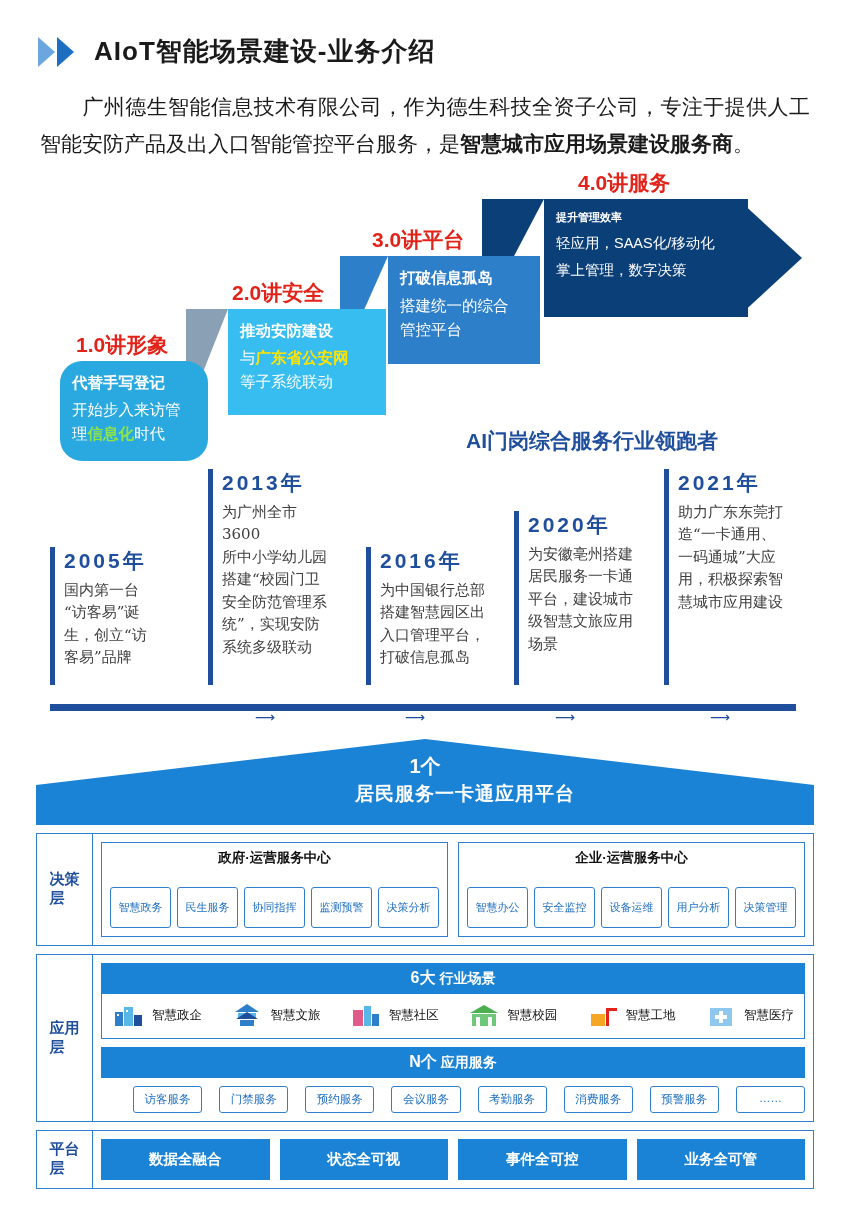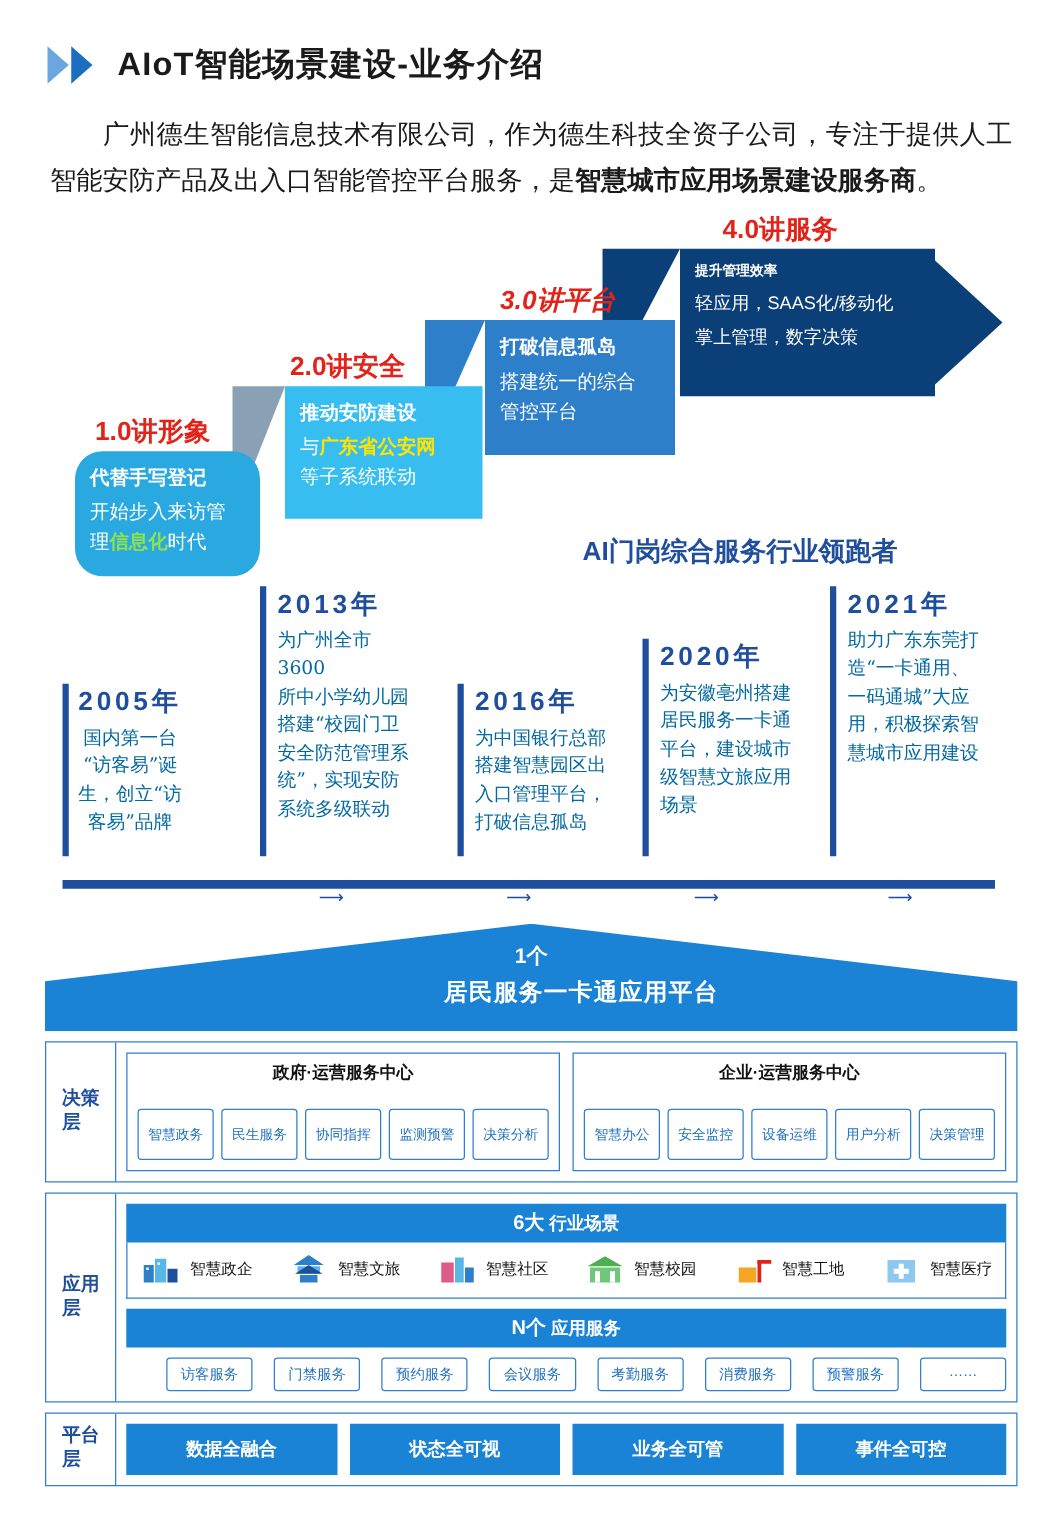--- a/index.html
+++ b/index.html
@@ -90,21 +90,21 @@
   .tl-item { position: absolute; }
   .tl-bar {
     position: absolute; left: 0; top: 0;
     width: 5px; background: #1f4e9c;
   }
   .tl-year {
     font-size: 21px; font-weight: bold; color: #1f4e9c;
     letter-spacing: 3px; margin-bottom: 4px;
   }
   .tl-text {
-    font-size: 15px; line-height: 1.5; color: #0369a1;
+    font-size: 15px; line-height: 1.5; color: #404040;
     font-family: "DejaVu Serif", serif;
   }
   .tl-axis {
     position: absolute; left: 10px; right: 14px; bottom: 18px;
     height: 7px; background: #1f4e9c;
   }
   .tl-arrow {
     position: absolute; bottom: -3px;
     font-size: 14px; color: #1f4e9c;
   }
@@ -113,21 +113,21 @@
   .platform { margin: 10px 36px 0 36px; position: relative; }
   .roof-wrap { position: relative; height: 86px; }
   .roof {
     position: absolute; left: 50%; transform: translateX(-50%);
     width: 100%; height: 86px;
   }
   .roof-text {
     position: absolute; width: 100%; text-align: center;
     color: #fff; z-index: 3;
   }
-  .roof-1 { top: 14px; font-size: 17px; font-weight: bold; }
+  .roof-1 { top: 14px; font-size: 20px; font-weight: bold; }
   .roof-2 { top: 42px; font-size: 19px; font-weight: bold; letter-spacing: 1px; margin-left: 40px; }
 
   .layer {
     display: flex; align-items: stretch;
     border: 1px solid #2f7fd0;
     margin-top: 8px;
     background: #fff;
   }
   .layer-tag {
     width: 56px; flex: 0 0 56px;
@@ -206,21 +206,21 @@
   <div class="arrow-head" style="left:740px; top:32px;"></div>
 
   <div class="stage-label" style="left:578px; top:0px;">4.0讲服务</div>
   <div class="stage-box s4" style="left:544px; top:30px; width:204px; height:118px;">
     <div style="font-weight:bold; font-size:11px; margin-bottom:6px;">提升管理效率</div>
     <div style="margin-bottom:5px; font-size:14.5px;">轻应用，SAAS化/移动化</div>
     <div style="font-size:14.5px;">掌上管理，数字决策</div>
   </div>
   <div class="tri" style="left:482px; top:30px; border-top:0 solid transparent; border-bottom:118px solid transparent; border-left:62px solid #0b3f78;"></div>
 
-  <div class="stage-label" style="left:400px; top:57px;font-style:italic;">3.0讲平台</div>
+  <div class="stage-label" style="left:372px; top:57px;">3.0讲平台</div>
   <div class="stage-box s3" style="left:388px; top:87px; width:152px; height:108px;">
     <div style="font-weight:bold; margin-bottom:4px;">打破信息孤岛</div>
     <div>搭建统一的综合</div>
     <div>管控平台</div>
   </div>
   <div class="tri" style="left:340px; top:87px; border-top:0 solid transparent; border-bottom:108px solid transparent; border-left:48px solid #2e7fc9;"></div>
 
   <div class="stage-label" style="left:232px; top:110px;">2.0讲安全</div>
   <div class="stage-box s2" style="left:228px; top:140px; width:158px; height:106px;">
     <div style="font-weight:bold; margin-bottom:3px;">推动安防建设</div>
@@ -236,21 +236,21 @@
     <div>理<span class="hl-green">信息化</span>时代</div>
   </div>
 
   <div class="leader" style="left:466px; top:258px;">AI门岗综合服务行业领跑者</div>
 </div>
 
 <div class="timeline">
 
   <div class="tl-item" style="left:10px; top:78px; width:108px;">
     <div class="tl-bar" style="height:138px;"></div>
-    <div style="text-align:center;">
+    <div style="padding-left:14px;">
       <div class="tl-year">2005年</div>
       <div class="tl-text" style="white-space:pre-line;">国内第一台
 “访客易”诞
 生，创立“访
 客易”品牌</div>
     </div>
   </div>
 
   <div class="tl-item" style="left:168px; top:0px; width:122px;">
     <div class="tl-bar" style="height:216px;"></div>
@@ -424,18 +424,18 @@
     </div>
   </div>
 
   <div class="layer">
     <div class="layer-tag" style="white-space:pre-line;">平台
 层</div>
     <div class="layer-body">
       <div class="plat-row">
         <div class="plat-cell">数据全融合</div>
         <div class="plat-cell">状态全可视</div>
+        <div class="plat-cell">事件全可控</div>
         <div class="plat-cell">业务全可管</div>
-        <div class="plat-cell">事件全可控</div>
       </div>
     </div>
   </div>
 </div>
 
 </body></html>

